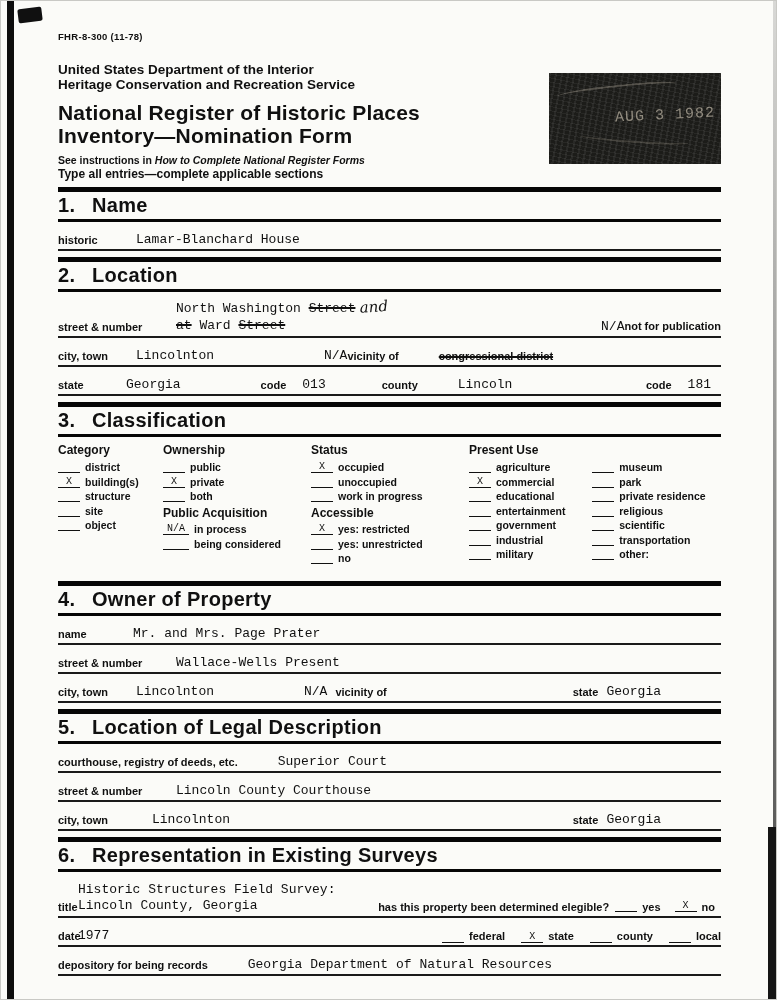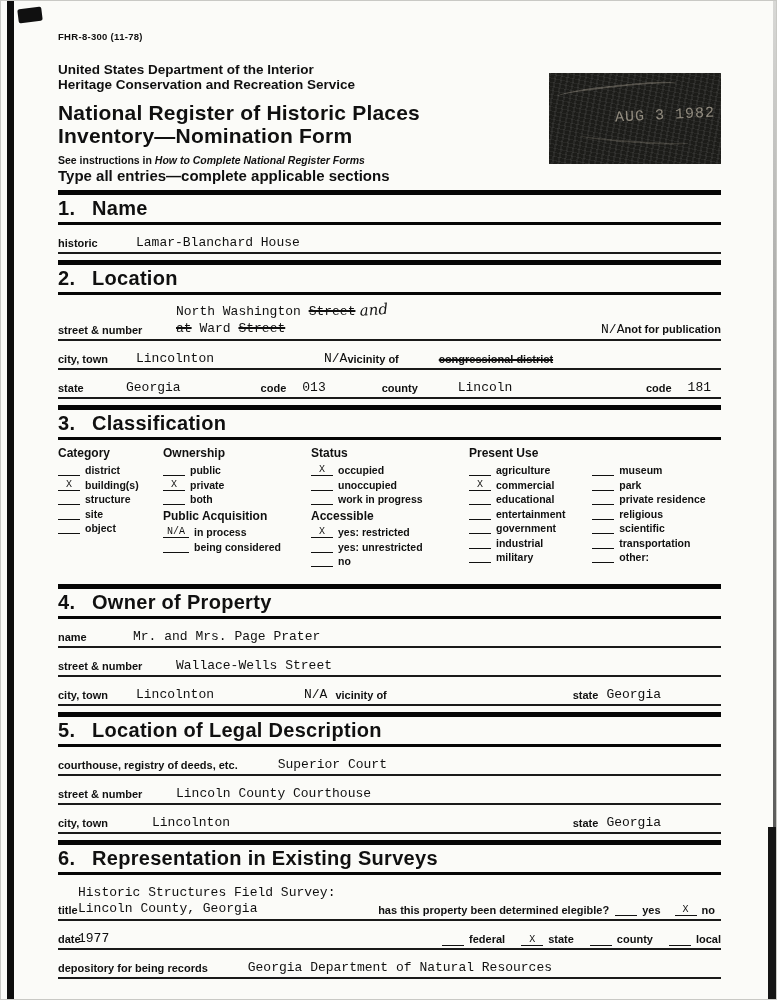--- a/index.html
+++ b/index.html
@@ -17,21 +17,21 @@
   .edge-right { position:absolute; right:0; top:0; width:3px; height:100%; background:linear-gradient(rgba(20,20,20,.15), rgba(20,20,20,.8)); }
   .edge-right-heavy { position:absolute; right:0; top:826px; width:8px; height:174px; background:#151515; }
 
   
   .form-no { margin-top:30px; font-size:9.5px; font-weight:bold; letter-spacing:.3px; }
   .dept { margin-top:20px; font-size:13.5px; font-weight:bold; line-height:15px; }
   .service { font-size:13.5px; font-weight:bold; line-height:15px; }
   .big-title { margin-top:9px; font-size:21px; font-weight:bold; line-height:23px; letter-spacing:.2px; }
   .instr1 { margin-top:7px; font-size:10.5px; font-weight:bold; }
   .instr1 i { font-style:italic; }
-  .instr2 { font-size:15px; font-weight:bold; margin-top:1px; }
+  .instr2 { font-size:12px; font-weight:bold; margin-top:1px; }
 
   .stamp {
     position:absolute; top:72px; right:55px; width:172px; height:91px;
     background:
       repeating-linear-gradient(100deg, rgba(255,255,255,.06) 0 2px, transparent 2px 6px),
       repeating-linear-gradient(12deg, rgba(255,255,255,.05) 0 1px, transparent 1px 4px),
       #1c1c19;
     overflow:hidden;
   }
   .stamp-date {
@@ -71,21 +71,21 @@
   
   .class-grid { display:grid; grid-template-columns:105px 148px 158px 1fr; padding:6px 0 8px; }
   .col-head { font-size:12px; font-weight:bold; margin-bottom:4px; line-height:14px; }
   .sub-head { font-size:12px; font-weight:bold; margin:4px 0 3px; line-height:14px; }
   .ci { display:flex; align-items:flex-end; margin-bottom:2.5px; }
   .ci-label { font-size:10.5px; font-weight:bold; line-height:12px; }
   .pu-cols { display:grid; grid-template-columns:1fr 1.08fr; column-gap:4px; }
 
   .street-lines .val { line-height:17px; }
   .title-lines .val { line-height:16px; }
-  .elig { display:flex; align-items:center; }
+  .elig { display:flex; align-items:flex-start; }
   .elig .lab { margin-right:6px; }
 </style>
 </head>
 <body>
 
 <div class="page">
   <div class="edge-left"></div>
   <div class="corner-blob"></div>
   <div class="edge-right"></div>
   <div class="edge-right-heavy"></div>
@@ -305,21 +305,21 @@
           <span class="sec-num">4.</span>
           <span>Owner of Property</span>
         </h2>
     </div>
     <div class="row">
       <span class="lab w75">name</span>
       <span class="val">Mr. and Mrs. Page Prater</span>
     </div>
     <div class="row">
       <span class="lab w110">street &amp; number</span>
-      <span class="val g8">Wallace-Wells Street</span>
+      <span class="val g8">Wallace-Wells Present</span>
     </div>
     <div class="row">
       <span class="lab w70">city, town</span>
       <span class="val g8">Lincolnton</span>
       <span class="val g90">N/A</span>
       <span class="lab g8">vicinity of</span>
       <span class="lab auto">state</span>
       <span class="val g8 mr60">Georgia</span>
     </div>
 

